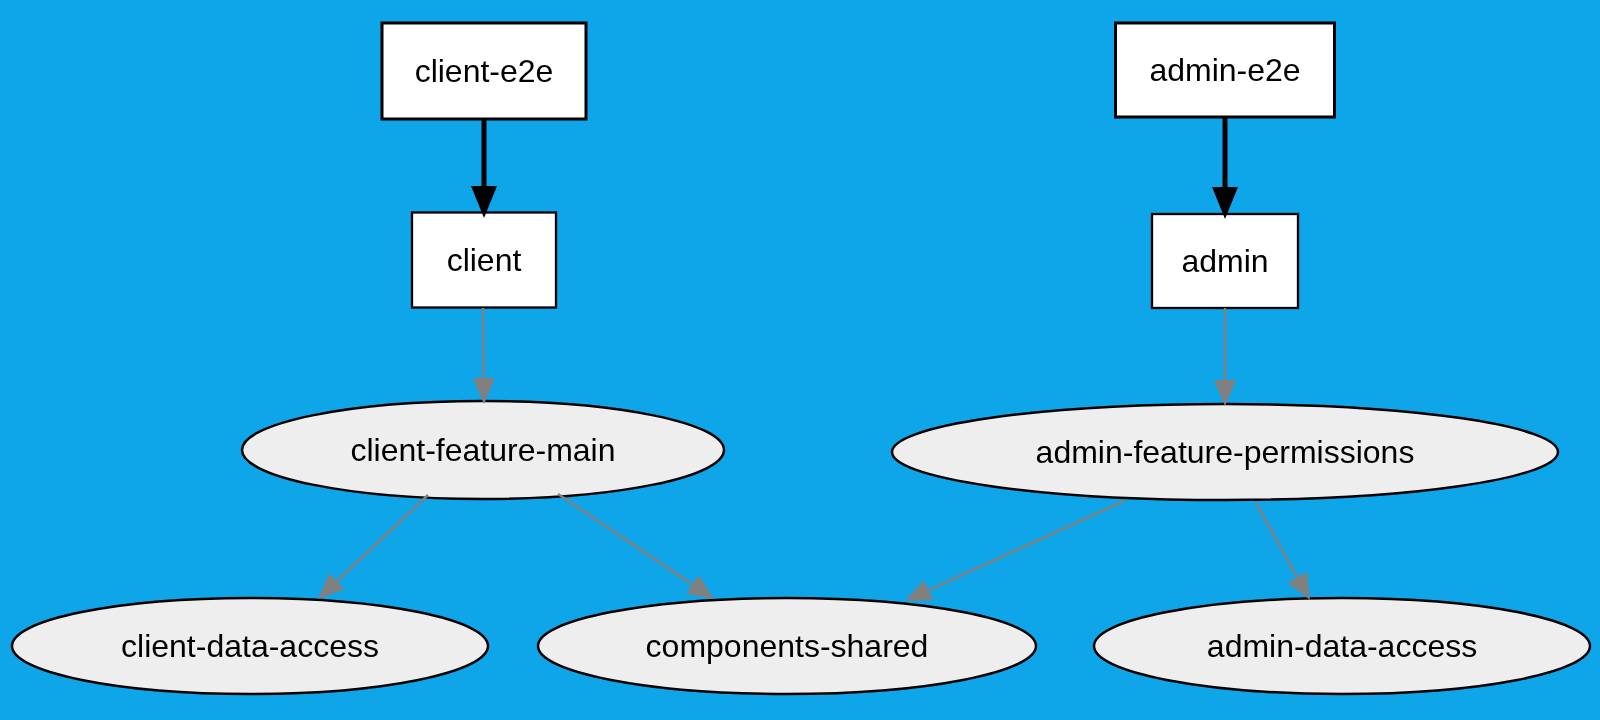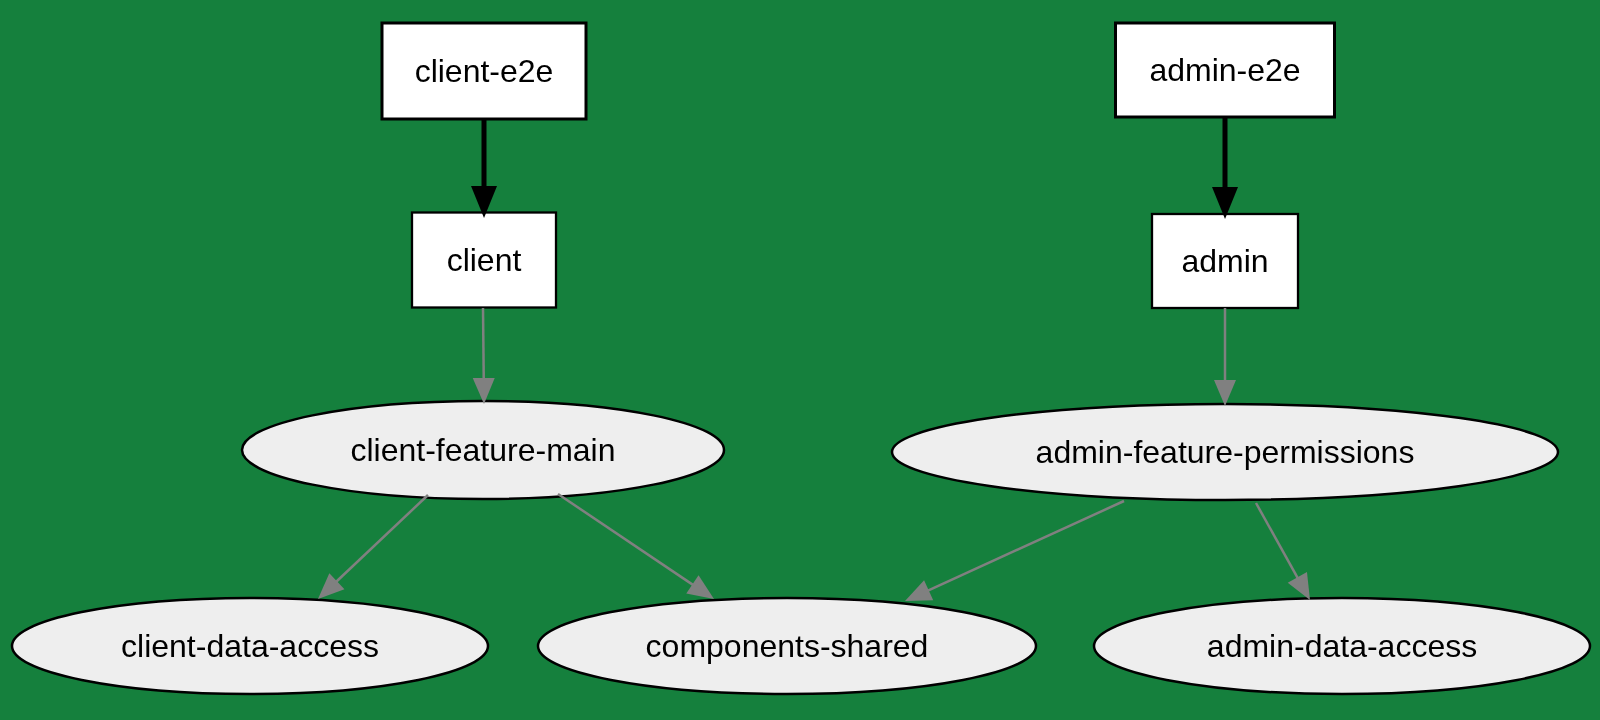--- a/index.html
+++ b/index.html
@@ -4,21 +4,21 @@
 <style>
   html, body {
     margin: 0;
     padding: 0;
     background: #ffffff;
   }
   .graph-wrap {
     width: 1600px;
     height: 720px;
     position: relative;
-    background: #15803d;
+    background: #0ea5e9;
     overflow: hidden;
   }
   svg text {
     font-family: "Liberation Sans", "DejaVu Sans", sans-serif;
     fill: #000000;
   }
 </style>
 </head>
 <body>
 

